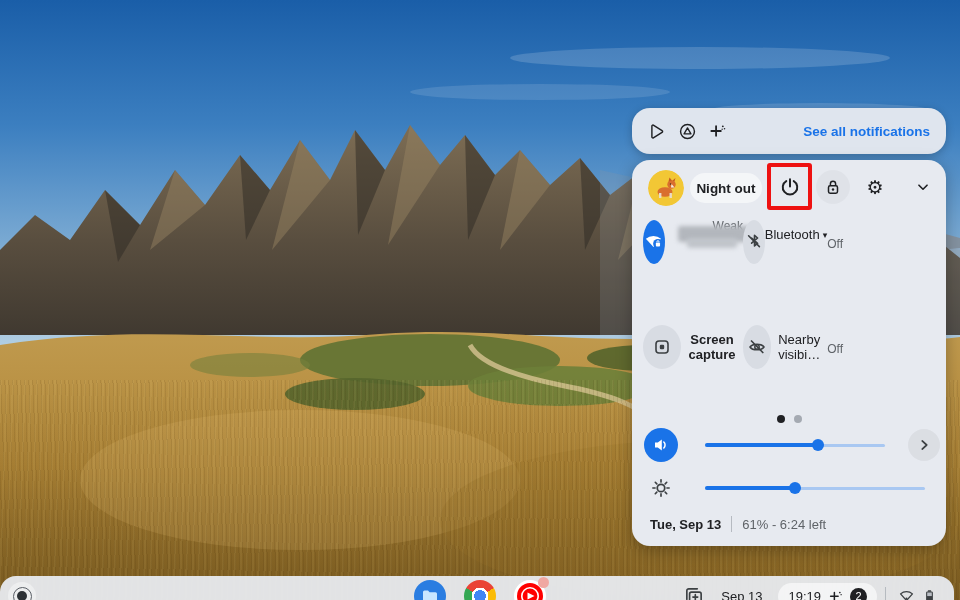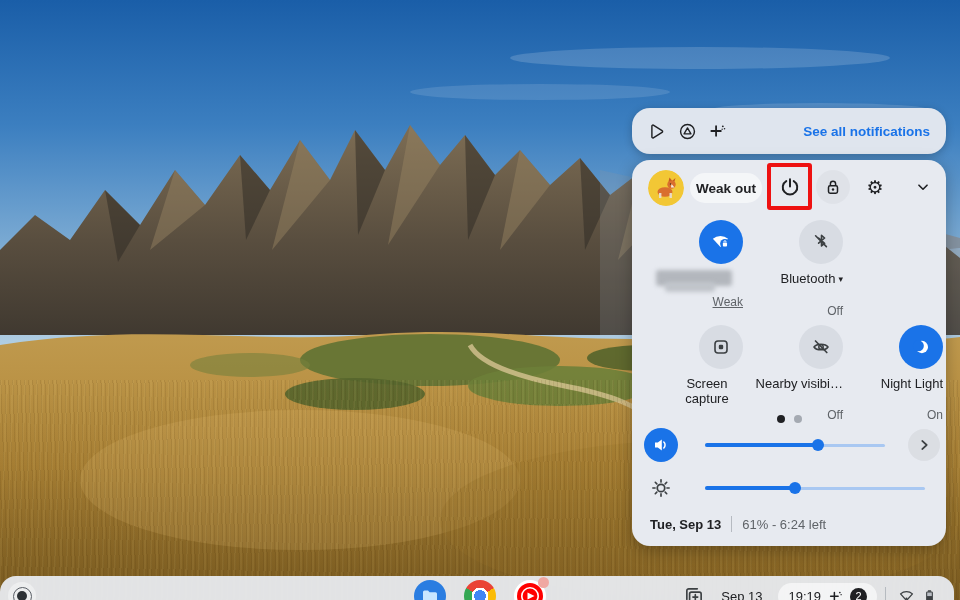--- a/index.html
+++ b/index.html
@@ -30,21 +30,21 @@
     background:rgba(255,255,255,.55); display:flex; align-items:center; justify-content:center;
     font-size:13.5px; color:#202124; font-weight:bold; cursor:pointer; }
   .red-box { position:absolute; left:135px; top:3px; width:45px; height:47px; border:4px solid #ee1111; border-radius:3px; z-index:6; }
   .icon-btn { position:absolute; width:34px; height:34px; border-radius:50%; display:flex; align-items:center; justify-content:center; cursor:pointer; background:rgba(0,0,0,.03); }
   .btn-power { left:141px; top:10px; background:none; }
   .btn-lock  { left:184px; top:10px; }
   .btn-gear  { left:226px; top:10px; font-size:19px; color:#202124; background:none; }
   .btn-collapse { left:278px; top:14px; width:26px; height:26px; background:none; }
 
   
-  .tile { position:absolute; width:100px; display:flex; flex-direction:column; align-items:flex-end; cursor:pointer; }
+  .tile { position:absolute; width:100px; display:flex; flex-direction:row; align-items:flex-start; cursor:pointer; }
   .tile-circle { width:44px; height:44px; border-radius:50%; background:#d8dce3; display:flex; align-items:center; justify-content:center; }
   .tile-circle.active { background:#1a73e8; }
   .tile-label { margin-top:7px; font-size:13px; color:#202124; line-height:15px; text-align:center; }
   .tile-sub { font-size:12px; color:#5f6368; line-height:16px; text-align:center;margin-top:16px; }
   .caret { font-size:9px; color:#202124; margin-left:3px; vertical-align:1px; }
   .redact-wrap { margin-top:6px; height:26px; position:relative; width:100%; }
   .redact1 { position:absolute; left:13px; top:0; width:76px; height:16px; background:#b3b7bd; border-radius:3px; filter:blur(2px); }
   .redact2 { position:absolute; left:22px; top:12px; width:50px; height:10px; background:#c0c4ca; border-radius:3px; filter:blur(2px); }
 
   .dots { position:absolute; left:0; right:0; top:255px; display:flex; gap:9px; justify-content:center; }
@@ -184,21 +184,21 @@
       <ellipse cx="17" cy="22" rx="7.5" ry="4.8" fill="#d96f2e"></ellipse>
       <rect x="11" y="23" width="2.4" height="5" fill="#e8dcc8"></rect>
         <rect x="21.5" y="23" width="2.4" height="5" fill="#e8dcc8"></rect>
       <circle cx="23.5" cy="14.5" r="4.2" fill="#d96f2e"></circle>
       <polygon points="20.5,11.5 21.5,7.5 24,10.5" fill="#c75b22"></polygon>
       <polygon points="26.5,11.5 27.5,8 24.5,10.5" fill="#c75b22"></polygon>
       <polygon points="23.5,14 26.5,17.5 23,17.5" fill="#f5efe2"></polygon>
       <circle cx="22.5" cy="14" r="0.7" fill="#3a2a1a"></circle>
     </svg>
   </div>
-  <div class="qs-signout">Weak out</div>
+  <div class="qs-signout">Night out</div>
   <div class="red-box"></div>
   <div class="icon-btn btn-power">
     <svg width="22" height="22" viewBox="0 0 20 20">
         <path d="M10 3 V9.5" stroke="#1f2023" stroke-width="1.8" stroke-linecap="round"></path>
         <path d="M6.6 4.6 a6.6 6.6 0 1 0 6.8 0" fill="none" stroke="#1f2023" stroke-width="1.8" stroke-linecap="round"></path>
       </svg>
   </div>
   <div class="icon-btn btn-lock">
     <svg width="20" height="20" viewBox="0 0 20 20">
         <rect x="5.5" y="8.8" width="9" height="7.4" rx="1.6" fill="none" stroke="#1f2023" stroke-width="1.5"></rect>
@@ -243,45 +243,35 @@
   </div>
 
 
   <div class="tile" style="left:11px; top:165px;">
     <div class="tile-circle">
       <svg width="20" height="20" viewBox="0 0 20 20">
           <rect x="4" y="4" width="12" height="12" rx="3" fill="none" stroke="#3c4043" stroke-width="1.6"></rect>
           <rect x="7.8" y="7.8" width="4.4" height="4.4" rx="1.2" fill="#3c4043"></rect>
         </svg>
     </div>
-    <div class="tile-label" style="width:72px;">Screen capture</div>
+    <div class="tile-label" style="width:72px;font-weight:bold;">Screen capture</div>
   </div>
 
   <div class="tile" style="left:111px; top:165px;">
     <div class="tile-circle">
       <svg width="20" height="20" viewBox="0 0 20 20">
           <path d="M3 10 C5.5 6.2 14.5 6.2 17 10 C14.5 13.8 5.5 13.8 3 10 Z" fill="none" stroke="#3c4043" stroke-width="1.5"></path>
           <circle cx="10" cy="10" r="2.2" fill="none" stroke="#3c4043" stroke-width="1.5"></circle>
           <path d="M4.5 4 L15.8 15.5" stroke="#3c4043" stroke-width="1.7" stroke-linecap="round"></path>
         </svg>
     </div>
     <div class="tile-label">Nearby visibi…</div>
     <div class="tile-sub">Off</div>
   </div>
 
-  <div class="tile" style="left:211px; top:165px;">
-    <div class="tile-circle active">
-      <svg width="22" height="22" viewBox="0 0 20 20">
-          <circle cx="10.8" cy="10" r="5.6" fill="#ffffff"></circle>
-          <circle cx="7.6" cy="8.9" r="5" fill="#1a73e8"></circle>
-        </svg>
-    </div>
-    <div class="tile-label">Night Light</div>
-    <div class="tile-sub">On</div>
-  </div>
 
   <div class="dots">
     <span class="dot on"></span>
     <span class="dot off"></span>
   </div>
 
   <div class="round-blue" style="left:12px; top:268px;">
     <svg width="18" height="18" viewBox="0 0 18 18">
         <path d="M3 6.5 H5.8 L9.8 3.4 V14.6 L5.8 11.5 H3 Z" fill="#ffffff"></path>
         <path d="M11.8 6 a4.2 4.2 0 0 1 0 6" fill="none" stroke="#ffffff" stroke-width="1.5" stroke-linecap="round"></path>

